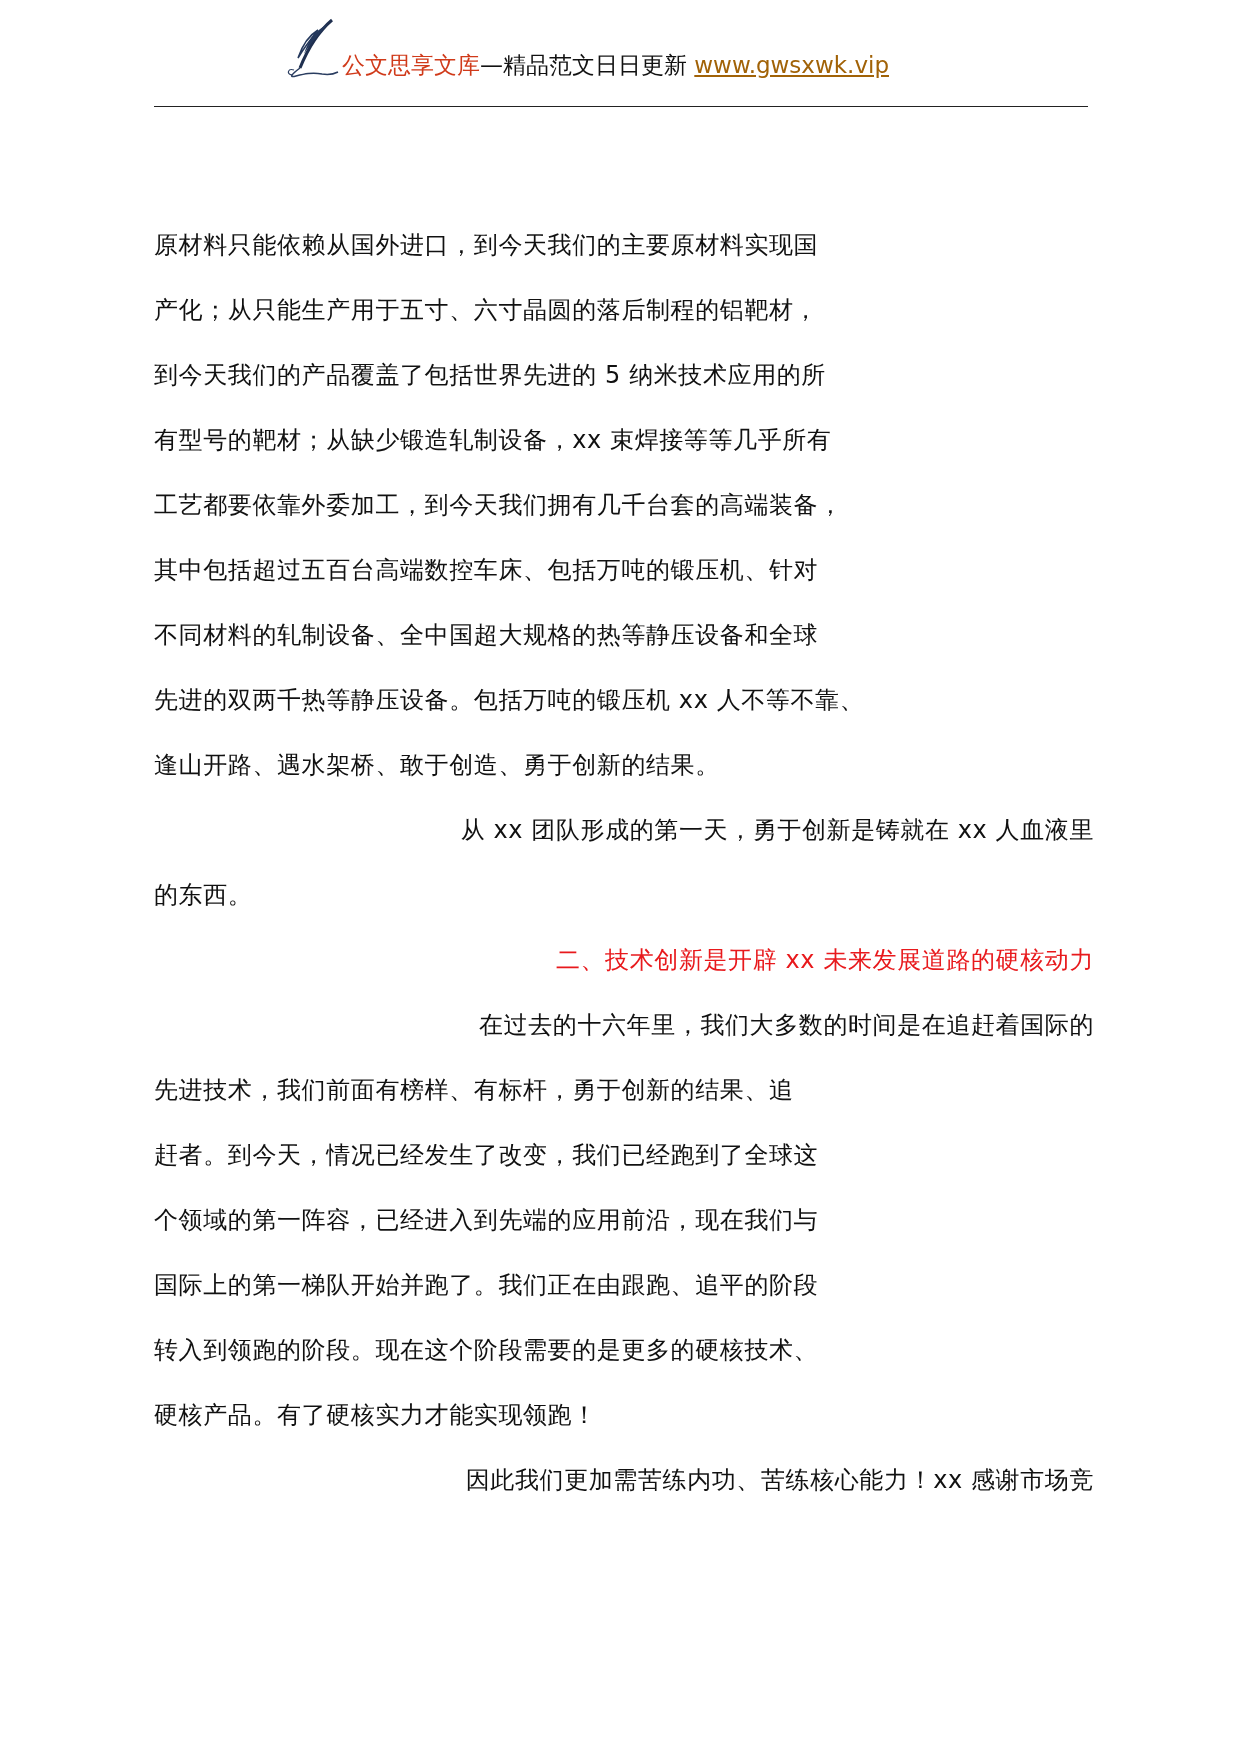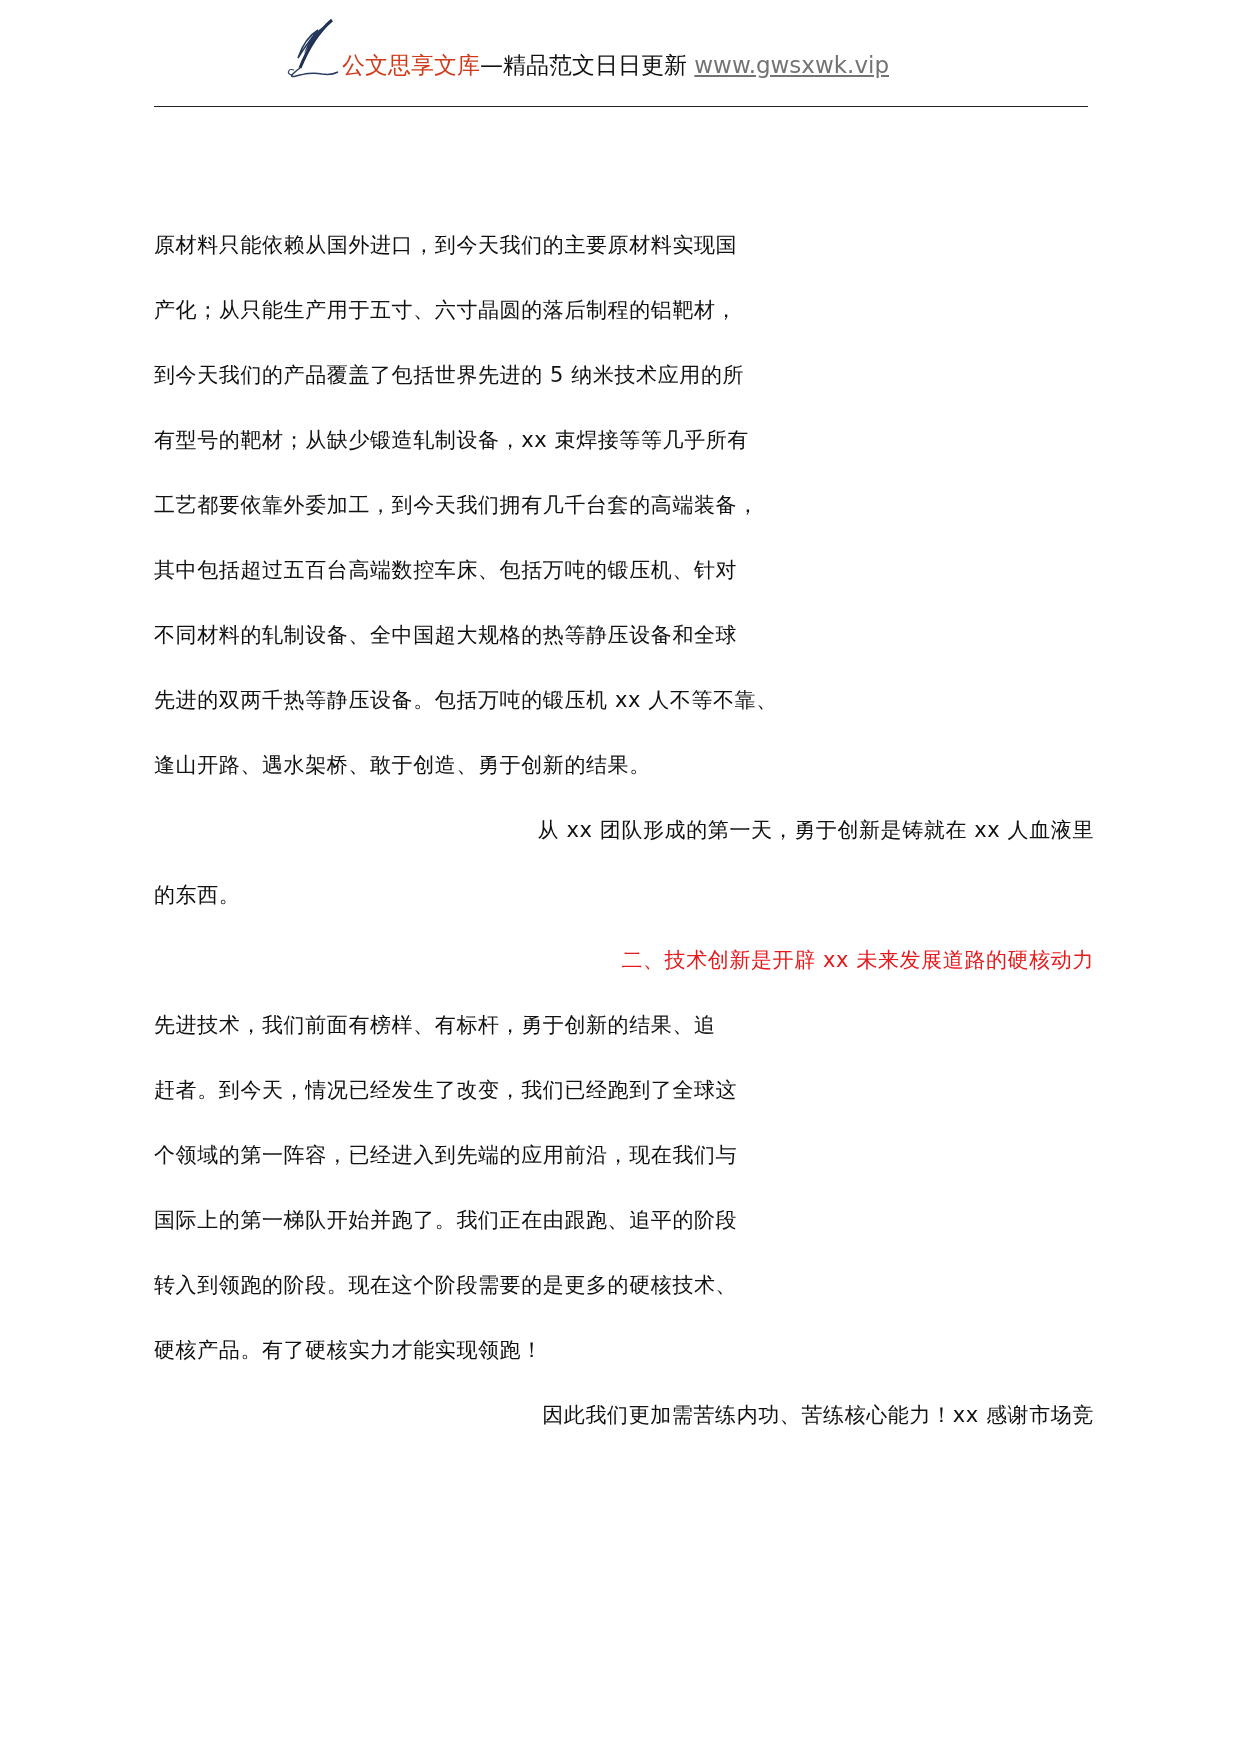--- a/index.html
+++ b/index.html
@@ -3,24 +3,24 @@
   <meta charset="utf-8">
   <style>
     html, body { margin: 0; padding: 0; background: #ffffff; }
     body { width: 1240px; height: 1754px; position: relative; overflow: hidden;
            font-family: "DejaVu Sans", sans-serif; color: #111; }
     .header { position: absolute; left: 0; top: 14px; width: 1240px; height: 70px; }
     .logo { position: absolute; left: 282px; top: 4px; width: 60px; height: 62px; }
     .header-text { position: absolute; left: 342px; top: 36px; font-size: 23px; white-space: nowrap; }
     .brand { color: #d03a1a; text-align: center; }
     .tagline { color: #111; }
-    .site-link { color: #737373; text-decoration: underline; }
+    .site-link { color: #a16207; text-decoration: underline; }
     .rule { position: absolute; left: 154px; top: 106px; width: 934px; height: 0; border-top: 1.5px solid #222; }
     .body { position: absolute; left: 154px; top: 213px; width: 940px; }
-    .line { font-size: 21px; line-height: 65px; height: 65px; white-space: nowrap; letter-spacing: 0.6px; }
+    .line { font-size: 24px; line-height: 65px; height: 65px; white-space: nowrap; letter-spacing: 0.6px; }
     .indent { padding-left: 67px; text-align: right; }
     .red { color: #e8191c; }
   </style>
 </head>
 <body>
 
 <div class="header">
   <span class="logo">
     <svg width="60" height="62" viewBox="0 0 60 62">
       <path d="M50 2 C36 14 26 30 18 50" stroke="#1f2f4f" stroke-width="3" fill="none"></path>
@@ -43,20 +43,21 @@
   <div class="line">到今天我们的产品覆盖了包括世界先进的 5 纳米技术应用的所</div>
   <div class="line">有型号的靶材；从缺少锻造轧制设备，xx 束焊接等等几乎所有</div>
   <div class="line">工艺都要依靠外委加工，到今天我们拥有几千台套的高端装备，</div>
   <div class="line">其中包括超过五百台高端数控车床、包括万吨的锻压机、针对</div>
   <div class="line">不同材料的轧制设备、全中国超大规格的热等静压设备和全球</div>
   <div class="line">先进的双两千热等静压设备。包括万吨的锻压机 xx 人不等不靠、</div>
   <div class="line">逢山开路、遇水架桥、敢于创造、勇于创新的结果。</div>
   <div class="line indent">从 xx 团队形成的第一天，勇于创新是铸就在 xx 人血液里</div>
   <div class="line">的东西。</div>
   <div class="line indent red">二、技术创新是开辟 xx 未来发展道路的硬核动力</div>
+  <div class="line indent">在过去的十六年里，我们大多数的时间是在追赶着国际的</div>
   <div class="line">先进技术，我们前面有榜样、有标杆，勇于创新的结果、追</div>
   <div class="line">赶者。到今天，情况已经发生了改变，我们已经跑到了全球这</div>
   <div class="line">个领域的第一阵容，已经进入到先端的应用前沿，现在我们与</div>
   <div class="line">国际上的第一梯队开始并跑了。我们正在由跟跑、追平的阶段</div>
   <div class="line">转入到领跑的阶段。现在这个阶段需要的是更多的硬核技术、</div>
   <div class="line">硬核产品。有了硬核实力才能实现领跑！</div>
   <div class="line indent">因此我们更加需苦练内功、苦练核心能力！xx 感谢市场竞</div>
 </div>
 
 </body></html>

